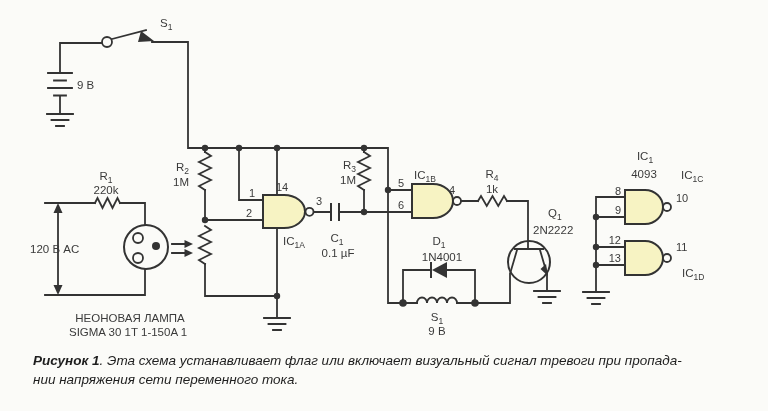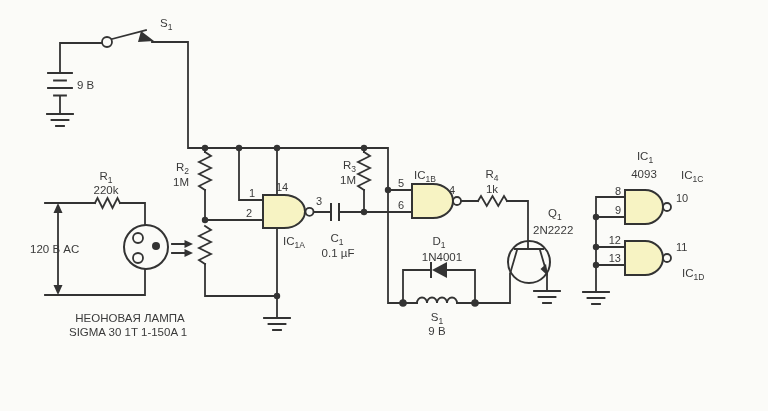--- a/index.html
+++ b/index.html
@@ -170,13 +170,14 @@
   <text class="lbl" x="681" y="179"><tspan>IC</tspan><tspan class="sub" dy="3">1C</tspan></text>
   <text class="lbl" x="682" y="277"><tspan>IC</tspan><tspan class="sub" dy="3">1D</tspan></text>
   <text class="pin" x="621" y="195" text-anchor="end">8</text>
   <text class="pin" x="621" y="214" text-anchor="end">9</text>
   <text class="pin" x="676" y="202">10</text>
   <text class="pin" x="621" y="244" text-anchor="end">12</text>
   <text class="pin" x="621" y="262" text-anchor="end">13</text>
   <text class="pin" x="676" y="251">11</text>
 </svg>
 
+<div class="caption"><span class="fig">Рисунок 1</span><span>. Эта схема устанавливает флаг или включает визуальный сигнал тревоги при пропада-</span><br><span>нии напряжения сети переменного тока.</span></div>
 </div>
 
 </body></html>

